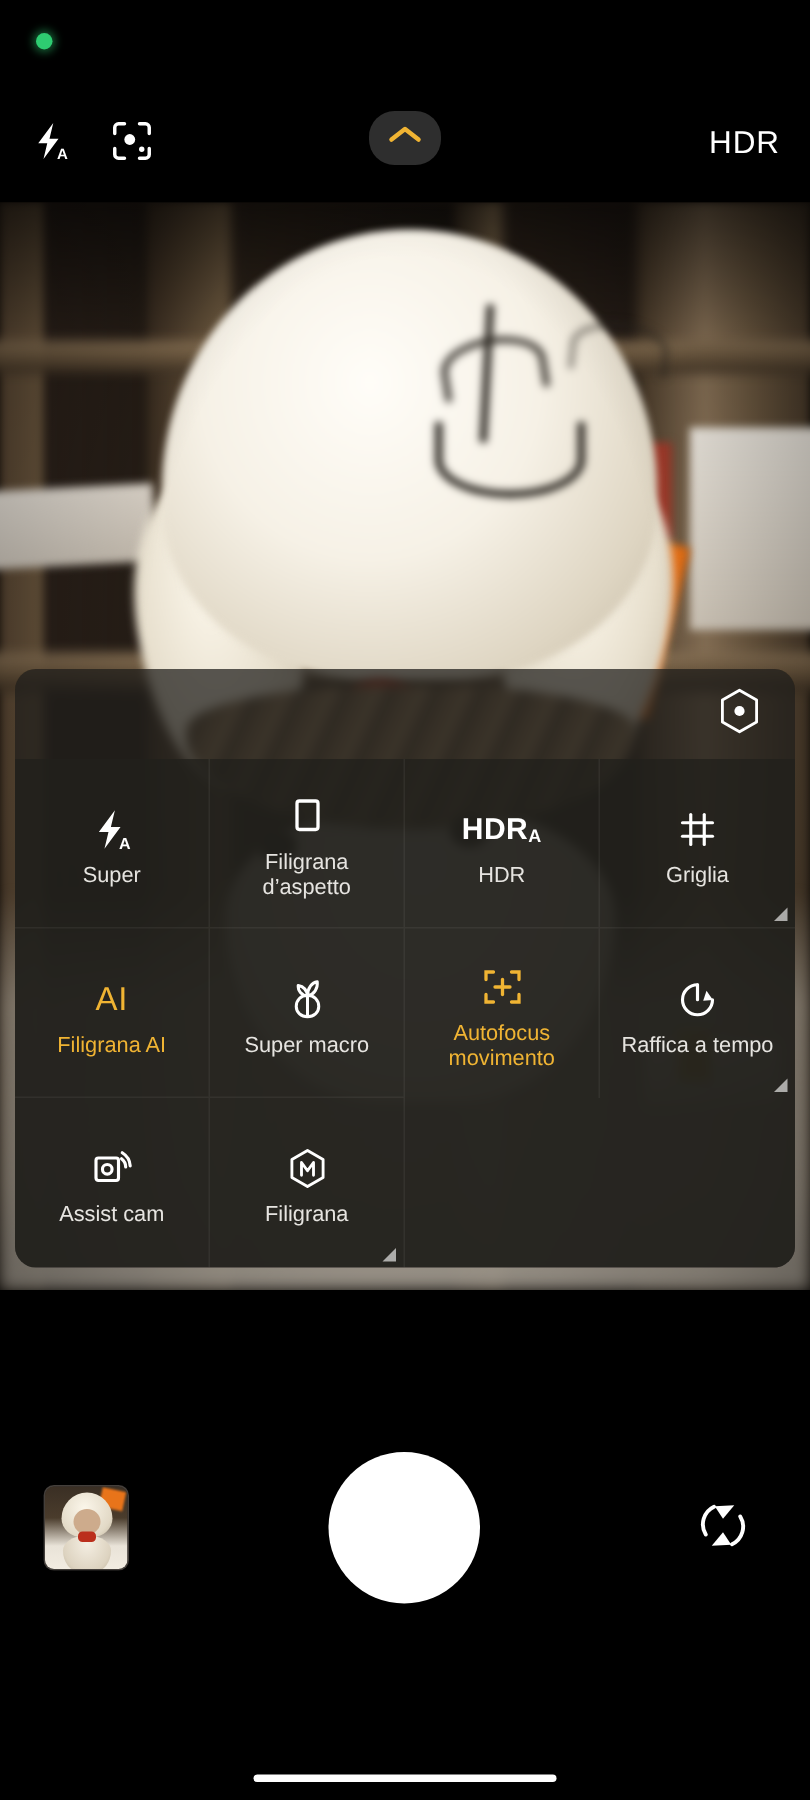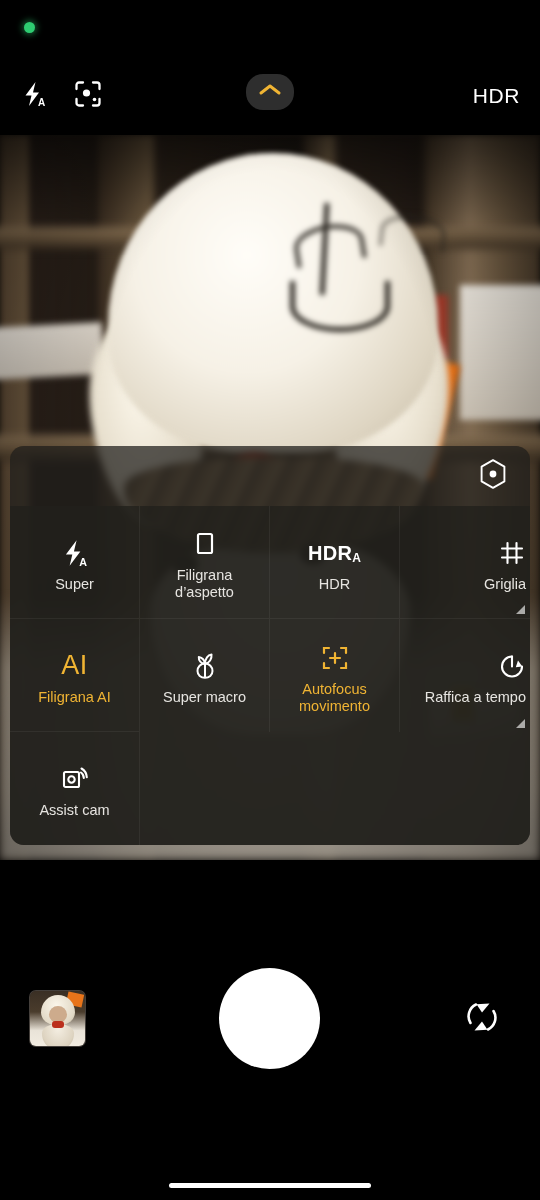--- a/index.html
+++ b/index.html
@@ -260,41 +260,41 @@
     height: 113px;
     display: flex;
     flex-direction: column;
     align-items: center;
     justify-content: center;
     box-sizing: border-box;
     border-right: 1px solid rgba(255,255,255,0.055);
     border-bottom: 1px solid rgba(255,255,255,0.055);
     padding: 6px 4px;
   }
-  .cell:nth-child(4n) { border-right: none; align-items: flex-end; }
+  .cell:nth-child(4n) { border-right: none; }
   .grid .cell:nth-last-child(-n+4) { border-bottom: none; }
   .cell-icon {
     height: 42px;
     display: flex;
     align-items: center;
     justify-content: center;
     color: #ffffff;
     margin-bottom: 2px;
   }
   .cell-label {
     color: #e6e4e0;
     font-size: 14.5px;
     line-height: 17px;
     text-align: center;
     max-width: 118px;
   }
   .cell.active .cell-icon { color: #f0b433; }
   .cell.active .cell-label { color: #f0b433; }
   .ai-glyph {
-    font-size: 27px;
+    font-size: 22px;
     font-weight: 400;
     letter-spacing: 0.5px;
     line-height: 1;
   }
   .hdr-glyph {
     font-size: 20px;
     font-weight: 700;
     letter-spacing: 0.3px;
     line-height: 1;
   }
@@ -572,20 +572,30 @@
             <svg width="30" height="28" viewBox="0 0 30 28" fill="none" stroke="currentColor" stroke-width="2.1">
               <rect x="4" y="7" width="15" height="15" rx="1.6"></rect>
               <circle cx="11.5" cy="14.5" r="3.2"></circle>
               <path d="M21 7.5 A7 7 0 0 1 23.8 13" stroke-linecap="round"></path>
               <path d="M21.5 3.5 A11 11 0 0 1 26.8 12.3" stroke-linecap="round"></path>
             </svg>
           </div>
           <div class="cell-label">Assist cam</div>
         </div>
 
+        <div class="cell">
+          <div class="cell-icon">
+            <svg width="30" height="30" viewBox="0 0 30 30" fill="none" stroke="currentColor" stroke-width="1.9">
+              <path d="M15 3 L25.4 9 L25.4 21 L15 27 L4.6 21 L4.6 9 Z" stroke-linejoin="round"></path>
+              <path d="M11 19.5 L11 11 L15 16.5 L19 11 L19 19.5" stroke-linecap="round" stroke-linejoin="round"></path>
+            </svg>
+          </div>
+          <div class="cell-label">Filigrana</div>
+          <span class="expand-tri"></span>
+        </div>
 
       </div>
     </div>
   </div>
 
   <div class="bottombar">
 
     <div id="gallery-thumb">
       <div class="thumb-scene">
         <div class="thumb-orange"></div>

